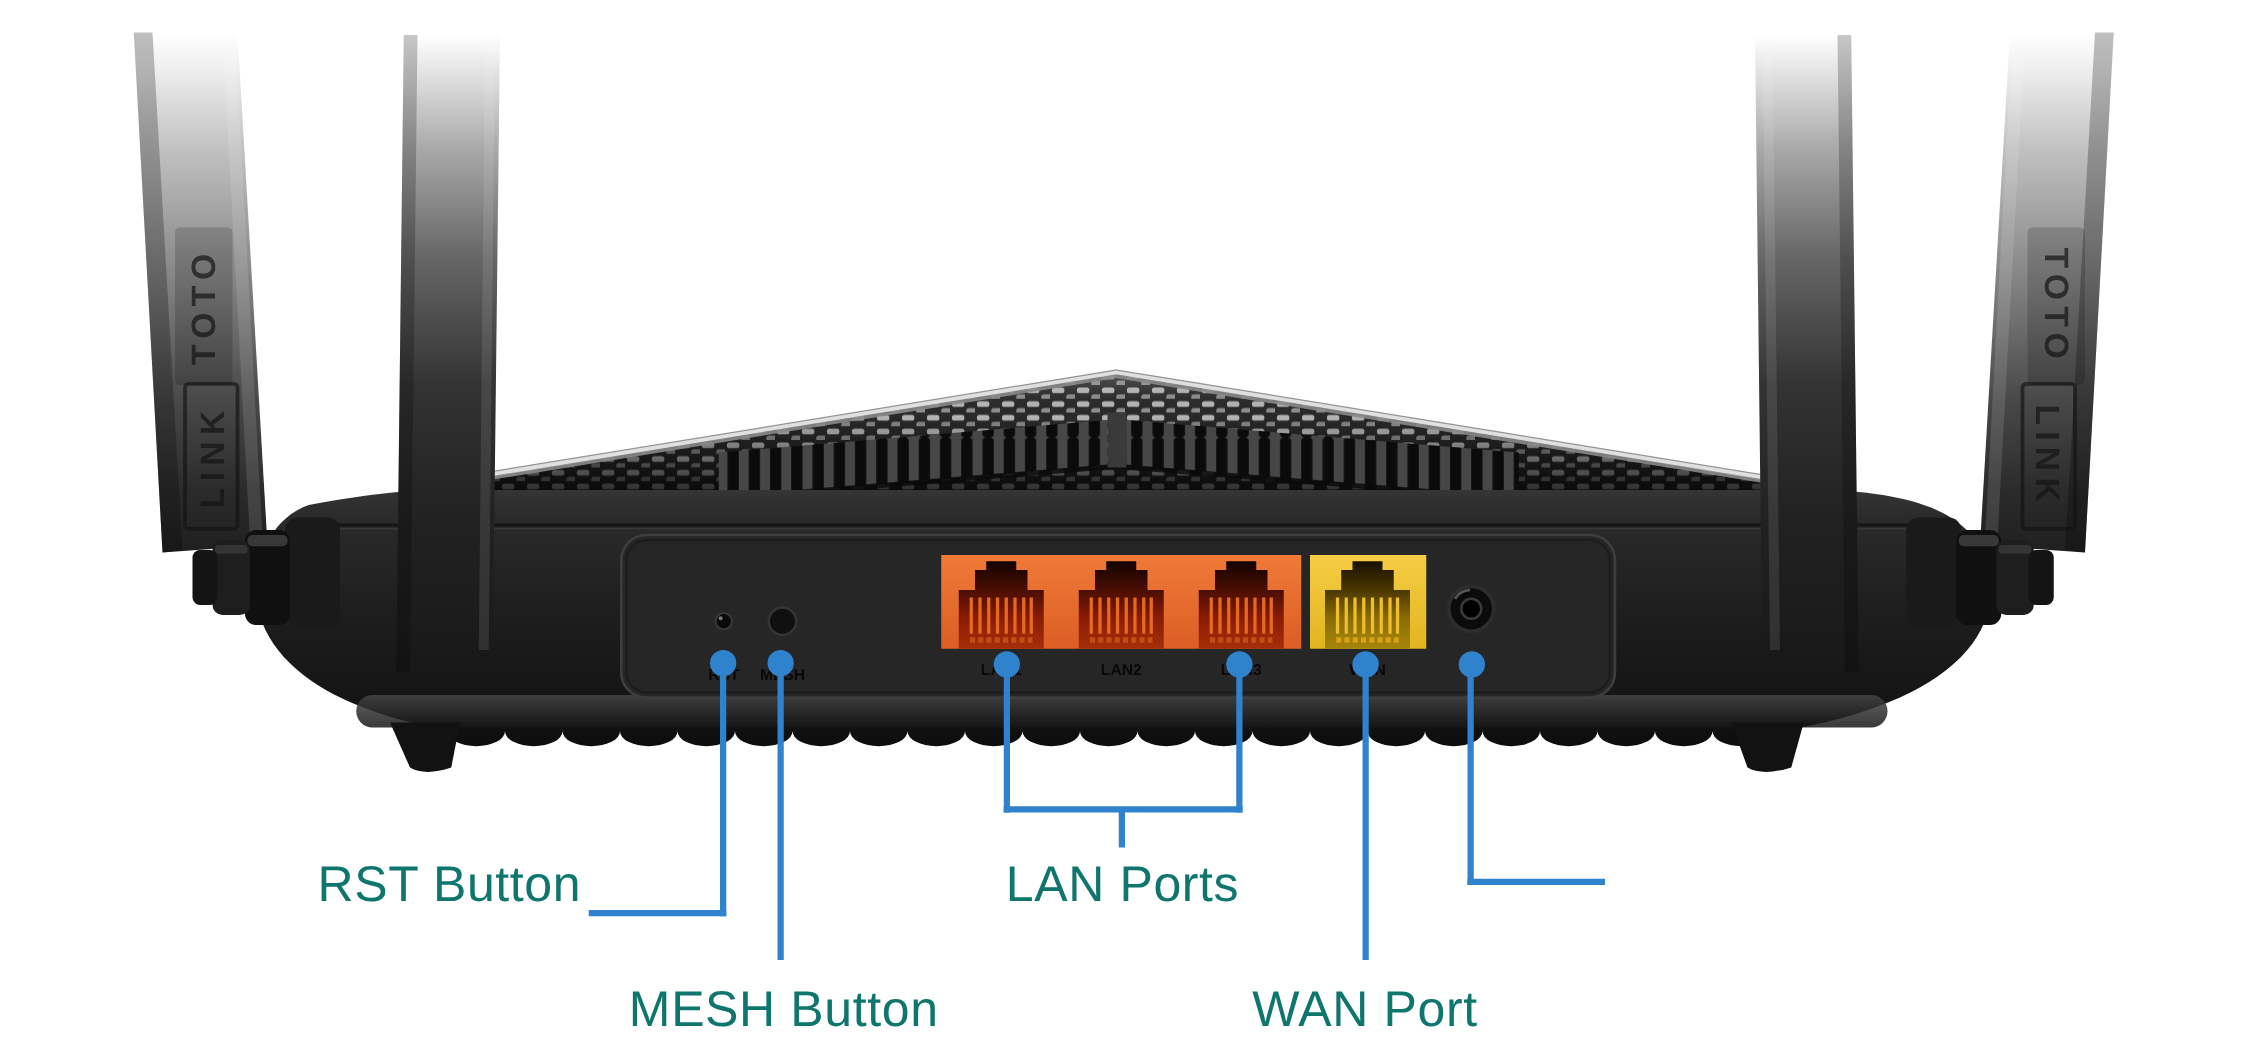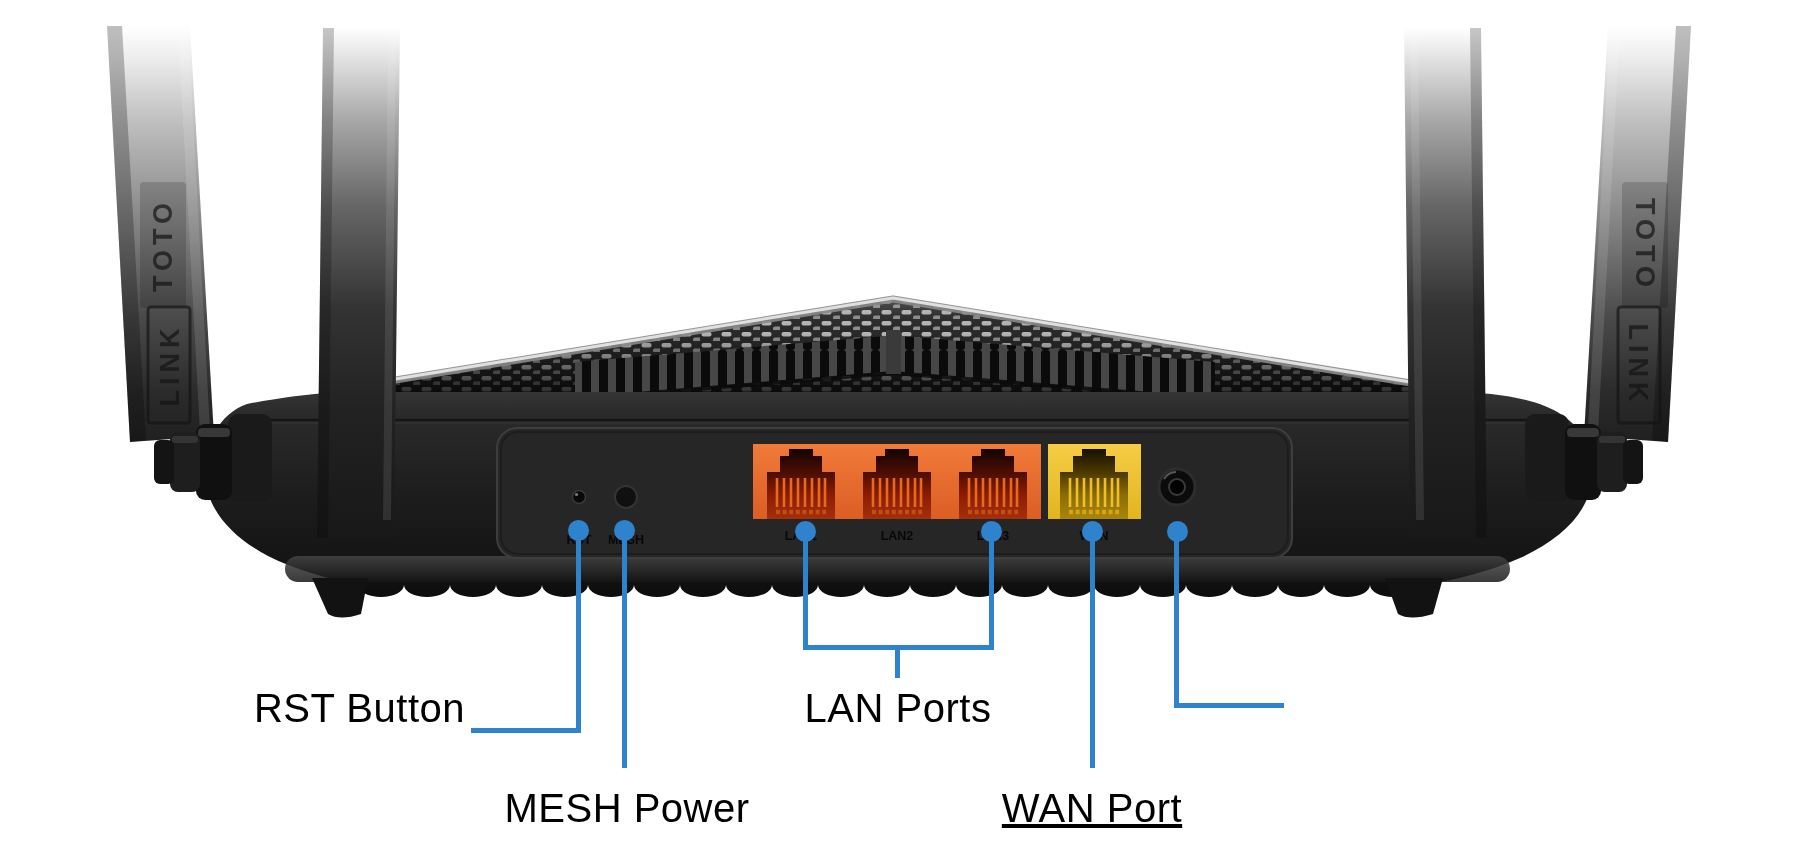--- a/index.html
+++ b/index.html
@@ -5,21 +5,21 @@
   html,body{margin:0;padding:0;background:#ffffff;}
   .stage{
     position:relative;width:1797px;height:850px;background:#ffffff;overflow:hidden;
     font-family:"Liberation Sans", sans-serif;
   }
   svg{display:block;position:absolute;left:0;top:0;}
   
   .cl{position:absolute;background:#2E83CC;}
   .dot{position:absolute;width:21px;height:21px;border-radius:50%;background:#2E83CC;}
   .lbl{
-    position:absolute;font-size:40px;line-height:1.0;color:#000000;
+    position:absolute;font-size:40px;line-height:1.0;color:#0f766e;
     letter-spacing:0.5px;white-space:nowrap;font-weight:400;
   }
   .lbl.center{transform:translateX(-50%);text-align:right;}
 </style>
 </head>
 <body>
 
 <div class="stage">
 
   <svg width="1797" height="850" viewBox="0 0 1797 850">
@@ -243,27 +243,27 @@
   <div class="dot" style="left:795px;top:521px;"></div>
   <div class="dot" style="left:981px;top:521px;"></div>
   <div class="dot" style="left:1082px;top:521px;"></div>
   <div class="dot" style="left:1167px;top:521px;"></div>
 
   <div class="cl" style="left:576px;top:530px;width:5px;height:203px;"></div>
   <div class="cl" style="left:471px;top:728px;width:110px;height:5px;"></div>
   <div class="lbl" style="right:1332px;top:688px;">RST Button</div>
 
   <div class="cl" style="left:622px;top:530px;width:5px;height:238px;"></div>
-  <div class="lbl center" style="left:627px;top:788px;">MESH Power</div>
+  <div class="lbl center" style="left:627px;top:788px;">MESH Button</div>
 
   <div class="cl" style="left:803px;top:531px;width:5px;height:119px;"></div>
   <div class="cl" style="left:989px;top:531px;width:5px;height:119px;"></div>
   <div class="cl" style="left:803px;top:645px;width:191px;height:5px;"></div>
   <div class="cl" style="left:895px;top:648px;width:5px;height:30px;"></div>
   <div class="lbl center" style="left:898px;top:688px;">LAN Ports</div>
 
   <div class="cl" style="left:1090px;top:531px;width:5px;height:237px;"></div>
-  <div class="lbl center" style="left:1092px;top:788px;text-decoration:underline;">WAN Port</div>
+  <div class="lbl center" style="left:1092px;top:788px;">WAN Port</div>
 
   <div class="cl" style="left:1174px;top:531px;width:5px;height:177px;"></div>
   <div class="cl" style="left:1174px;top:703px;width:110px;height:5px;"></div>
 
 </div>
 
 </body></html>

